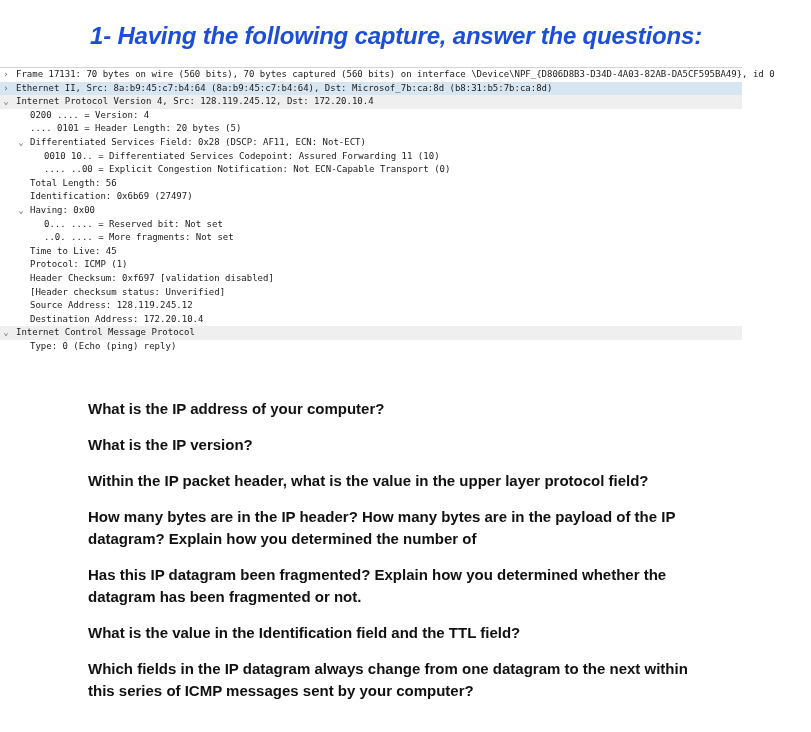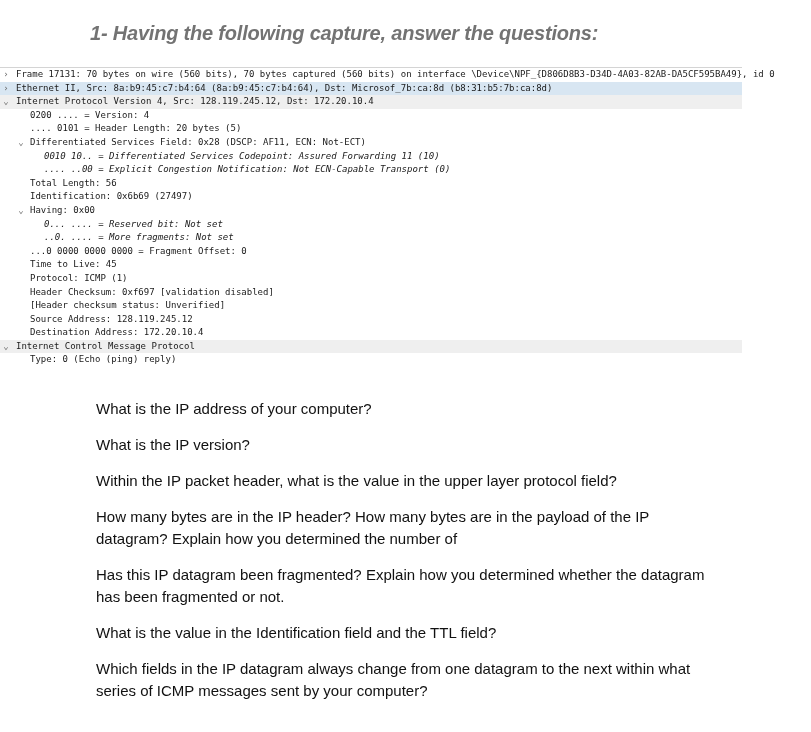--- a/index.html
+++ b/index.html
@@ -1,45 +1,45 @@
 <!DOCTYPE html>
 <html><head>
 <meta charset="utf-8">
 <style>
   html, body { margin: 0; padding: 0; background: #ffffff; }
   body { width: 811px; height: 732px; position: relative; overflow: hidden; }
   .title {
     position: absolute; left: 90px; top: 22px;
     font-family: "Liberation Sans", sans-serif;
-    font-weight: bold; font-style: italic; font-size: 20px;
-    color: #737373; letter-spacing: -0.2px; white-space: nowrap;
+    font-weight: bold; font-style: italic; font-size: 24px;
+    color: #1d4ed8; letter-spacing: -0.2px; white-space: nowrap;
   }
   .tree {
     position: absolute; left: 0; top: 67px; width: 742px;
     border-top: 1px solid #d4d4d4;
   }
   .row {
     height: 13.6px; line-height: 13.6px;
     font-family: "DejaVu Sans Mono", monospace;
     font-size: 9px; color: #1a1a1a;
     white-space: nowrap; position: relative;
   }
   .row.hl-blue { background: #d8e6f2; }
   .row.hl-gray { background: #efefef; }
   .row .arrow {
     position: absolute; top: 0; width: 10px; text-align: center;
     color: #666; font-size: 9px;
   }
   .row .txt { position: absolute; top: 0; text-align: center; }
   .l0 .arrow { left: 1px; }  .l0 .txt { left: 16px; }
   .l1 .arrow { left: 16px; } .l1 .txt { left: 30px; }
-  .l2 .txt { left: 44px; font-style: italic; }
+  .l2 .txt { left: 44px; }
   .questions {
-    position: absolute; left: 96px; top: 398px; width: 620px;
-    font-family: "Liberation Sans", sans-serif; font-weight: normal;
+    position: absolute; left: 88px; top: 398px; width: 620px;
+    font-family: "Liberation Sans", sans-serif; font-weight: bold;
     font-size: 15px; line-height: 22px; color: #111;
   }
   .q { margin: 0 0 14px 0; }
 </style>
 </head>
 <body>
 
 <div class="title">1-  Having the following capture, answer the questions:</div>
 
 <div class="tree">
@@ -81,23 +81,20 @@
     <span class="arrow">⌄</span>
     <span class="txt">Having: 0x00</span>
   </div>
   <div class="row l2">
     <span class="txt">0... .... = Reserved bit: Not set</span>
   </div>
   <div class="row l2">
     <span class="txt">..0. .... = More fragments: Not set</span>
   </div>
   <div class="row l1">
-    <span class="txt">...0 0000 0000 0000 = Fragment Offset: 0</span>
-  </div>
-  <div class="row l1">
     <span class="txt">Time to Live: 45</span>
   </div>
   <div class="row l1">
     <span class="txt">Protocol: ICMP (1)</span>
   </div>
   <div class="row l1">
     <span class="txt">Header Checksum: 0xf697 [validation disabled]</span>
   </div>
   <div class="row l1">
     <span class="txt">[Header checksum status: Unverified]</span>
@@ -117,14 +114,14 @@
   </div>
 </div>
 
 <div class="questions">
   <p class="q">What is the IP address of your computer?</p>
   <p class="q">What is the IP version?</p>
   <p class="q">Within the IP packet header, what is the value in the upper layer protocol field?</p>
   <p class="q">How many bytes are in the IP header? How many bytes are in the payload of the IP datagram? Explain how you determined the number of</p>
   <p class="q">Has this IP datagram been fragmented? Explain how you determined whether the datagram has been fragmented or not.</p>
   <p class="q">What is the value in the Identification field and the TTL field?</p>
-  <p class="q">Which fields in the IP datagram always change from one datagram to the next within what series of ICMP messages sent by your computer?</p>
+  <p class="q">Which fields in the IP datagram always change from one datagram to the next within this series of ICMP messages sent by your computer?</p>
 </div>
 
 </body></html>

